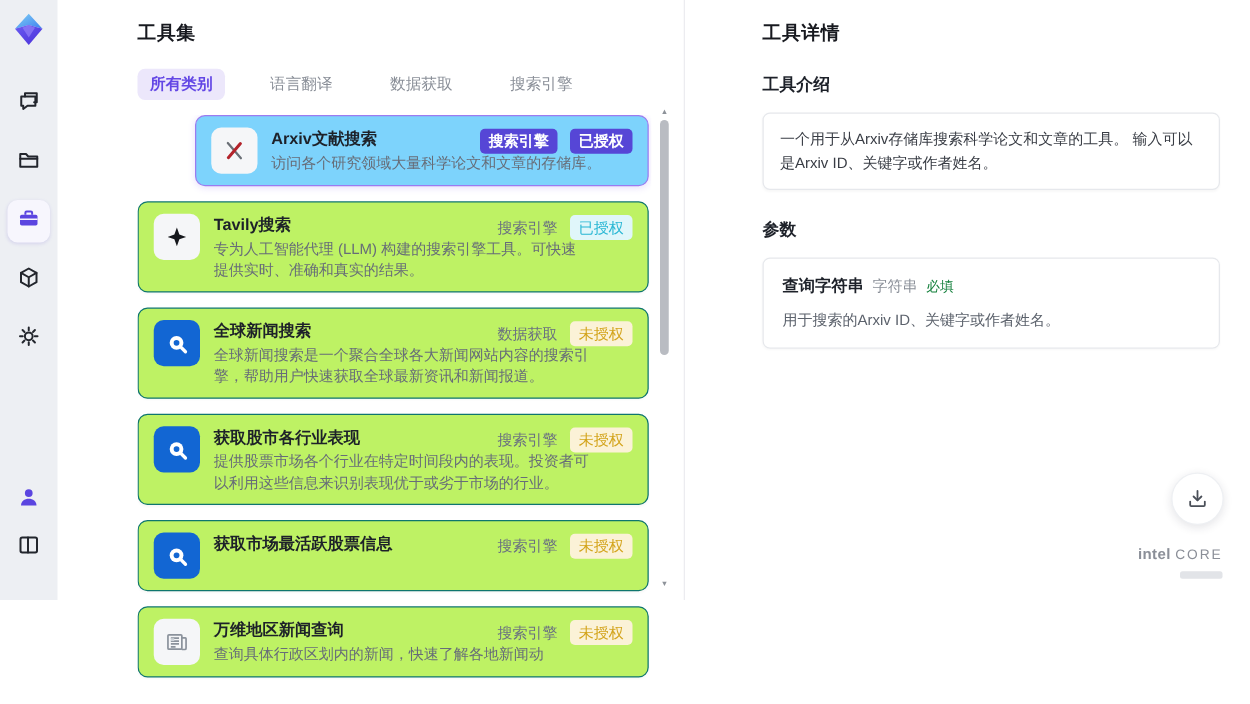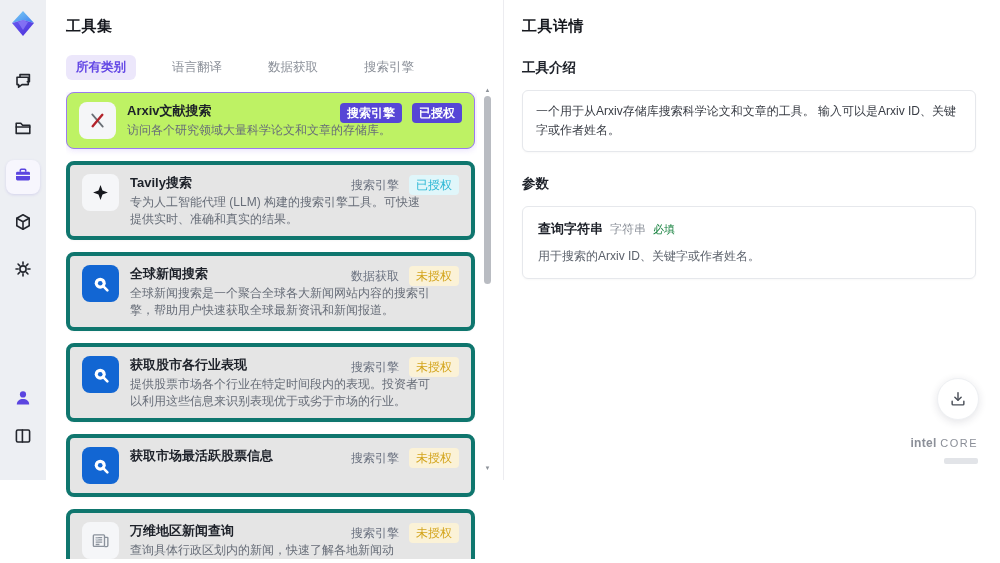--- a/index.html
+++ b/index.html
@@ -1,18 +1,18 @@
 <!DOCTYPE html>
 <html><head>
 <meta charset="utf-8">
 <style>
   * { margin:0; padding:0; box-sizing:border-box; }
   html,body { width:1000px; height:563px; overflow:hidden; background:#fff;
     font-family:"Liberation Sans","DejaVu Sans",sans-serif; }
-  .app { display:flex; width:1000px; height:480px; }
+  .app { display:flex; width:1000px; height:480px;gap:44px; }
 
   
   .rail { width:46px; background:#edeff3; height:100%; display:flex; flex-direction:column;
     align-items:center; padding:8px 0 12px; flex-shrink:0; }
   .rail .logo { width:32px; height:32px; margin-bottom:26px; }
   .rail-item { width:34px; height:34px; border-radius:8px; display:flex; align-items:center;
     justify-content:center; margin-bottom:13px; color:#23262d; cursor:pointer; }
   .rail-item.active { background:#f7f6fd; color:#5b45e0; box-shadow:0 1px 3px rgba(80,60,200,.15); }
   .rail-spacer { flex:1; }
   .rail-item.user { color:#5b45e0; margin-bottom:4px; }
@@ -20,24 +20,24 @@
   
   .tools-panel { width:458px; height:100%; border-right:1px solid #ececf0; position:relative;
     padding:17px 26px 0 20px; flex-shrink:0; }
   .panel-title { font-size:15px; font-weight:bold; color:#17191f; letter-spacing:.5px; }
   .tabs { display:flex; align-items:center; gap:26px; margin-top:19px; }
   .tab { font-size:12.5px; color:#8a8f98; cursor:pointer; padding:4px 10px; border-radius:6px; white-space:nowrap; }
   .tab.active { background:#ece7fb; color:#6347e5; font-weight:bold; }
 
   .tool-list { margin-top:12px; display:flex; flex-direction:column; gap:12px;
     height:calc(563px - 17px - 21px - 19px - 27px - 12px); overflow:hidden; padding-right:2px; }
-  .tool-card { position:relative; background:#e5e5e5; border:4px solid #0f766e; border-radius:8px;
+  .tool-card { position:relative; background:#bef264; border:1px solid #0f766e; border-radius:8px;
     padding:9px 12px; display:flex; align-items:flex-start; cursor:pointer;
     box-shadow:0 1px 2px rgba(20,20,40,.03); flex-shrink:0; }
-  .tool-card.selected { background:#bef264; border:1.5px solid #9b7bf0; box-shadow:0 1px 6px rgba(120,80,240,.18); }
+  .tool-card.selected { background:#7dd3fc; border:1.5px solid #9b7bf0; box-shadow:0 1px 6px rgba(120,80,240,.18);margin-left:46px; }
   .tool-icon { width:37px; height:37px; border-radius:8px; background:#f5f6f8; display:flex;
     align-items:center; justify-content:center; margin-right:11px; flex-shrink:0; overflow:hidden; }
   .tool-icon.q-blue { background:#1266d3; }
   .tool-body { flex:1; min-width:0; padding-right:4px; }
   .tool-name { font-size:13px; font-weight:bold; color:#1d2129; line-height:17px; margin-bottom:3px; }
   .tool-desc { font-size:12px; color:#676d78; line-height:16.5px; max-width:300px; }
   .tool-badges { position:absolute; top:10px; right:12px; display:flex; align-items:center; gap:10px; }
   .badge { font-size:12px; line-height:1; padding:4px 7px; border-radius:4px; white-space:nowrap; }
   .badge.cat-plain { color:#6b7280; padding:4px 0; }
   .badge.solid { background:#5646d6; color:#fff; font-weight:bold; }

